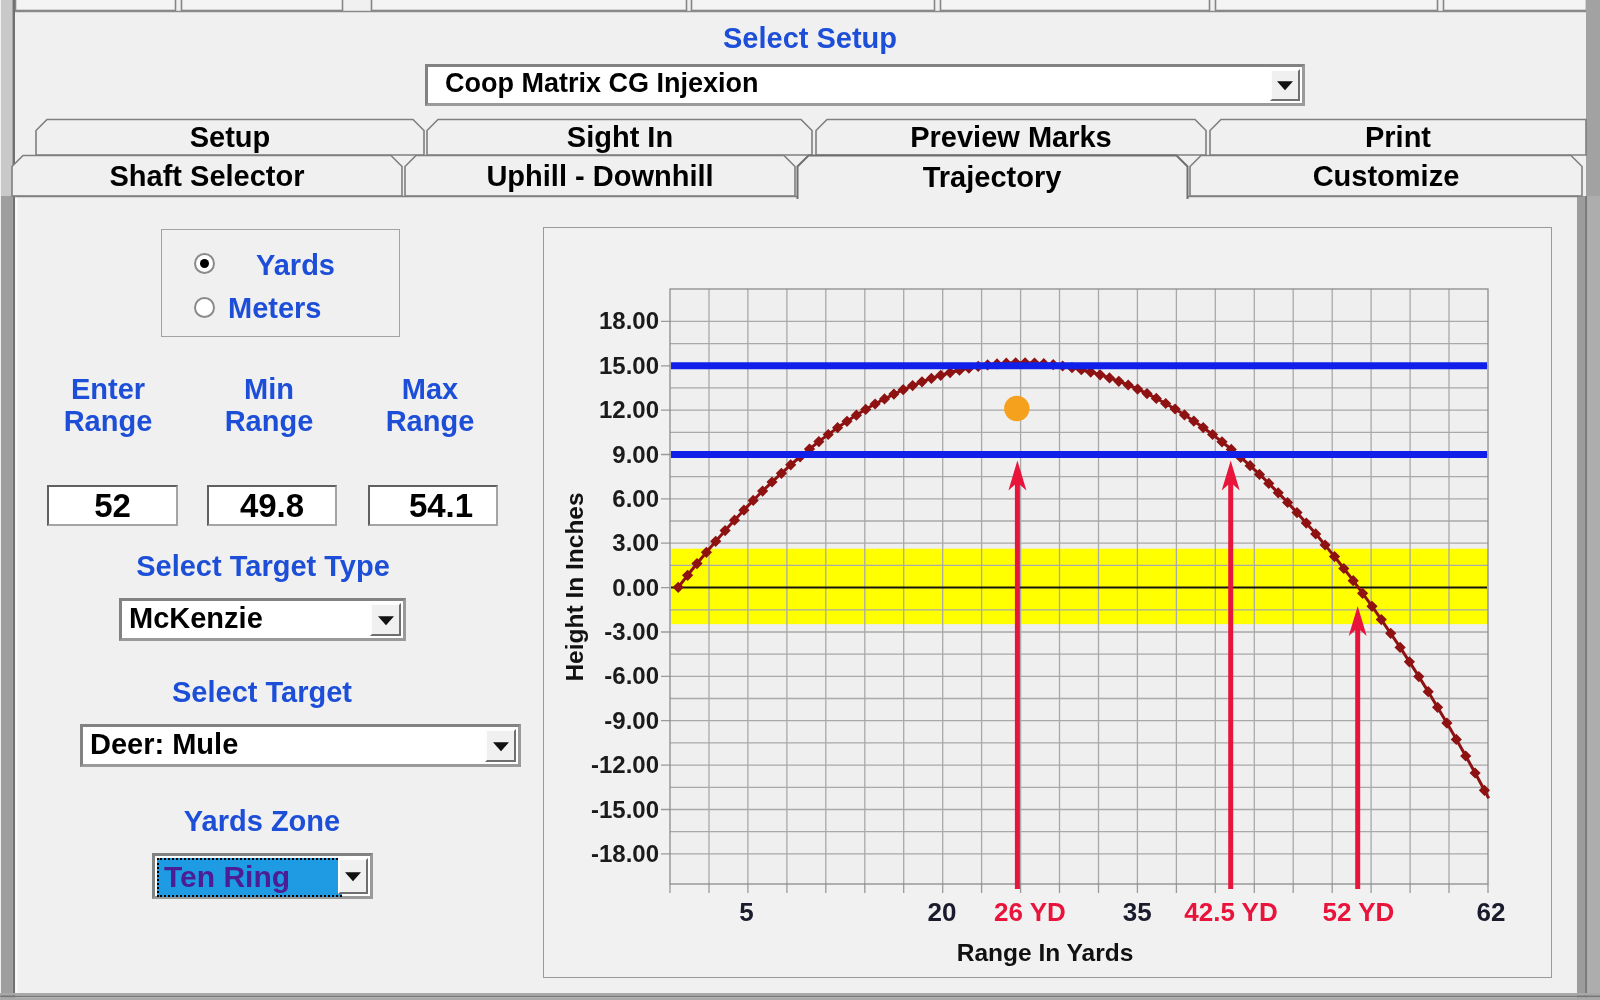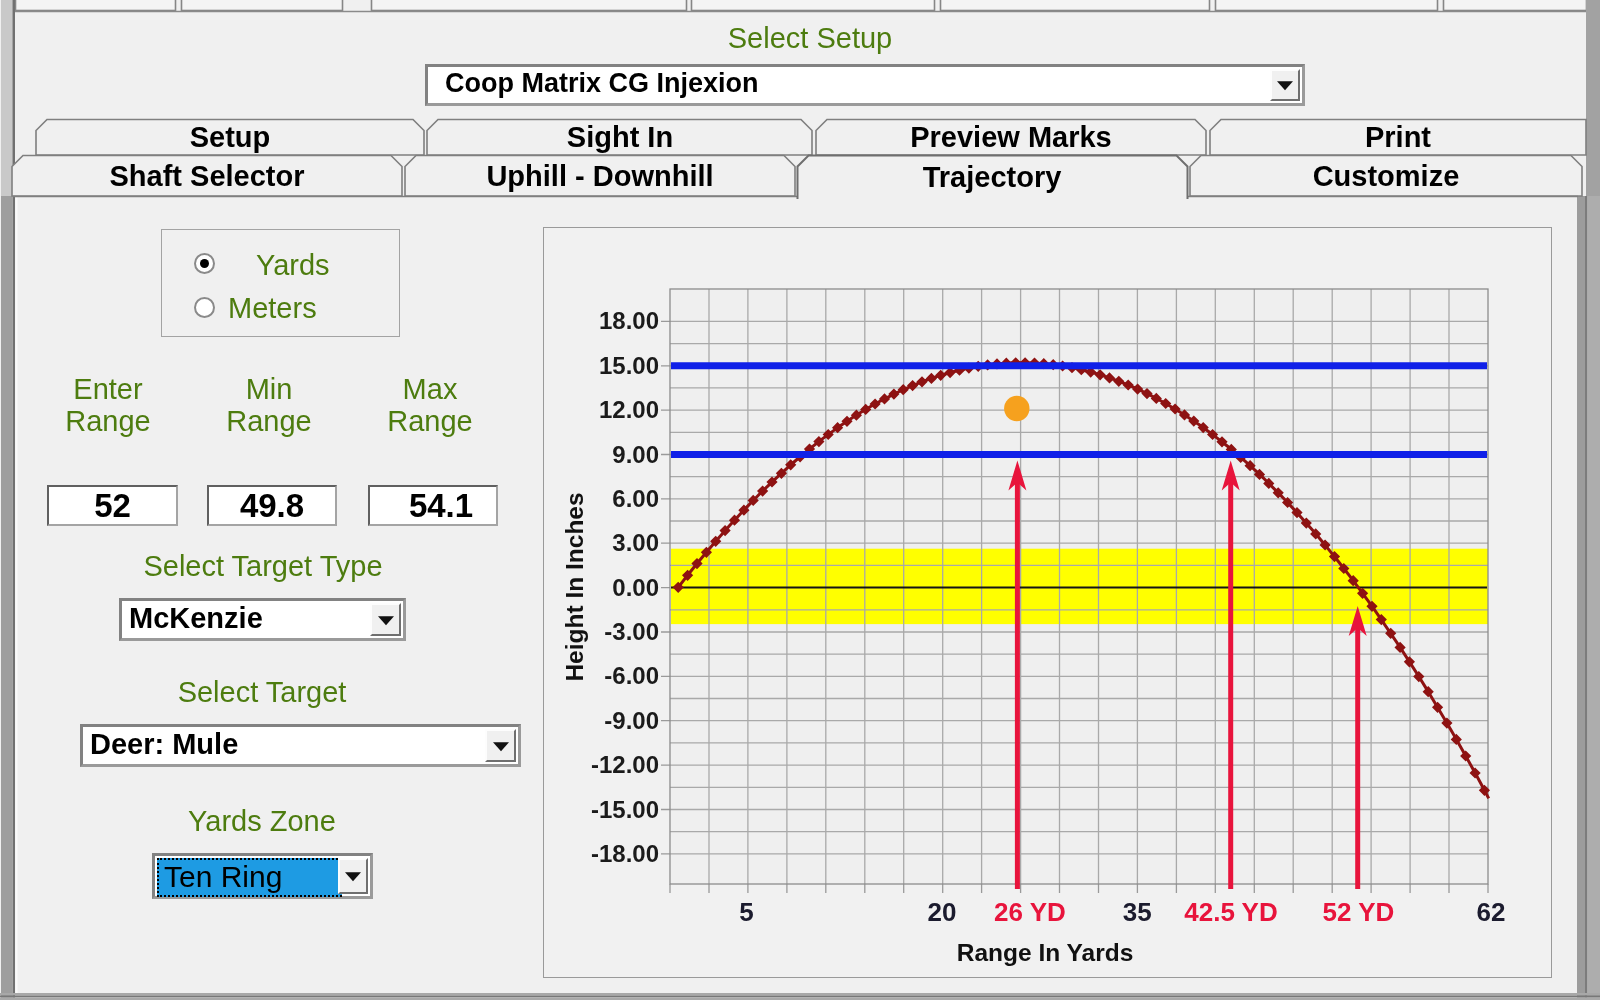--- a/index.html
+++ b/index.html
@@ -1,15 +1,15 @@
 <!DOCTYPE html>
 <html><head><meta charset="utf-8"><style>
 html,body{margin:0;padding:0;width:1600px;height:1000px;overflow:hidden;background:#f0f0f0;font-family:"Liberation Sans",sans-serif;}
 .abs{position:absolute;}
-.lab{position:absolute;font-weight:normal;color:#4d7c0f;white-space:nowrap;}
+.lab{position:absolute;font-weight:bold;color:#1d4ed8;white-space:nowrap;}
 .field{position:absolute;background:#fff;border:2px solid;border-color:#606060 #a4a4a4 #a4a4a4 #606060;box-sizing:border-box;font-weight:bold;font-size:33px;text-align:center;margin-top:31px;}
 .combo{position:absolute;background:#fff;border:3px solid;border-color:#828282 #9a9a9a #9a9a9a #828282;box-sizing:border-box;}
 .cbtn{position:absolute;top:2px;bottom:2px;background:#f0f0f0;border:2px solid;border-color:#fdfdfd #6f6f6f #6f6f6f #fdfdfd;box-sizing:border-box;}
 .tri{position:absolute;width:0;height:0;border-left:8px solid transparent;border-right:8px solid transparent;border-top:9px solid #111;left:50%;top:50%;transform:translate(-50%,-42%);}
 .ctext{position:absolute;left:7px;top:50%;transform:translateY(-56%);font-weight:bold;font-size:29px;white-space:nowrap;}
 </style></head>
 <body>
 <svg width="1600" height="1000" viewBox="0 0 1600 1000" style="position:absolute;left:0;top:0">
 <rect width="1600" height="1000" fill="#f0f0f0"></rect>
 <rect x="15.5" y="-6.5" width="160" height="17" fill="#f4f4f4" stroke="#868686" stroke-width="1.6"></rect>
@@ -88,21 +88,21 @@
 <div class="combo" style="left:80px;top:724px;width:441px;height:43px;">
   <div class="ctext">Deer: Mule</div>
   <div class="cbtn" style="right:2px;width:31px;">
       <div class="tri"></div>
     </div>
 </div>
 
 <div class="lab" style="left:262px;top:805px;transform:translateX(-50%);font-size:29px;">Yards Zone</div>
 <div class="combo" style="left:152px;top:853px;width:221px;height:46px;">
   <div class="abs" style="left:2px;top:2px;width:181px;height:35px;background:#1e9be3;border:2px dotted #000;">
-     <div style="position:absolute;left:5px;top:50%;transform:translateY(-52%);font-weight:normal;font-size:30px;color:#000000;white-space:nowrap;">Ten Ring</div>
+     <div style="position:absolute;left:5px;top:50%;transform:translateY(-52%);font-weight:bold;font-size:30px;color:#4c1d95;white-space:nowrap;">Ten Ring</div>
   </div>
   <div class="cbtn" style="right:2px;width:30px;">
       <div class="tri"></div>
     </div>
 </div>
 
 <svg width="1009" height="751" viewBox="0 0 1009 751" style="position:absolute;left:543px;top:227px">
 <rect x="0.5" y="0.5" width="1008" height="750" fill="#f1f1f1" stroke="#9a9a9a"></rect>
 <rect x="127" y="62" width="818" height="595" fill="#efefef"></rect>
 <rect x="128" y="321.7" width="817" height="75.4" fill="#ffff00"></rect>

